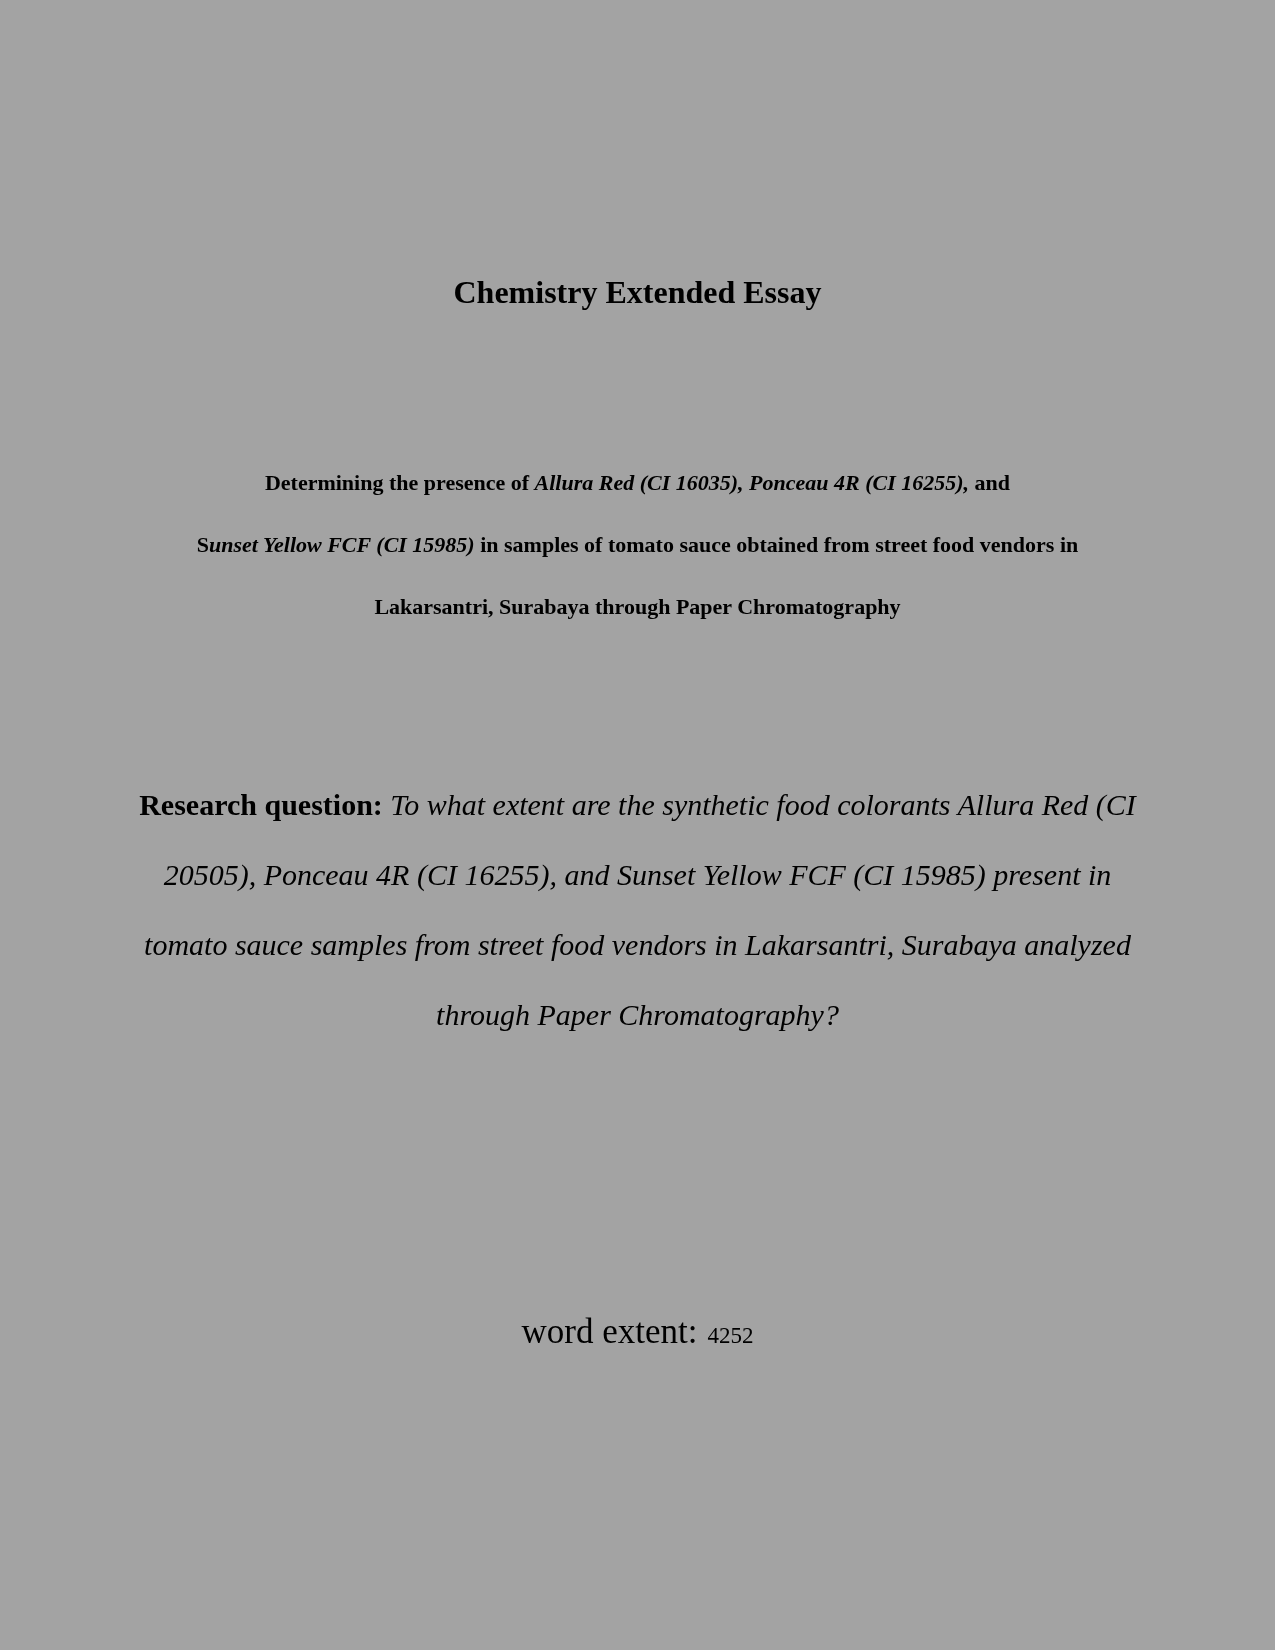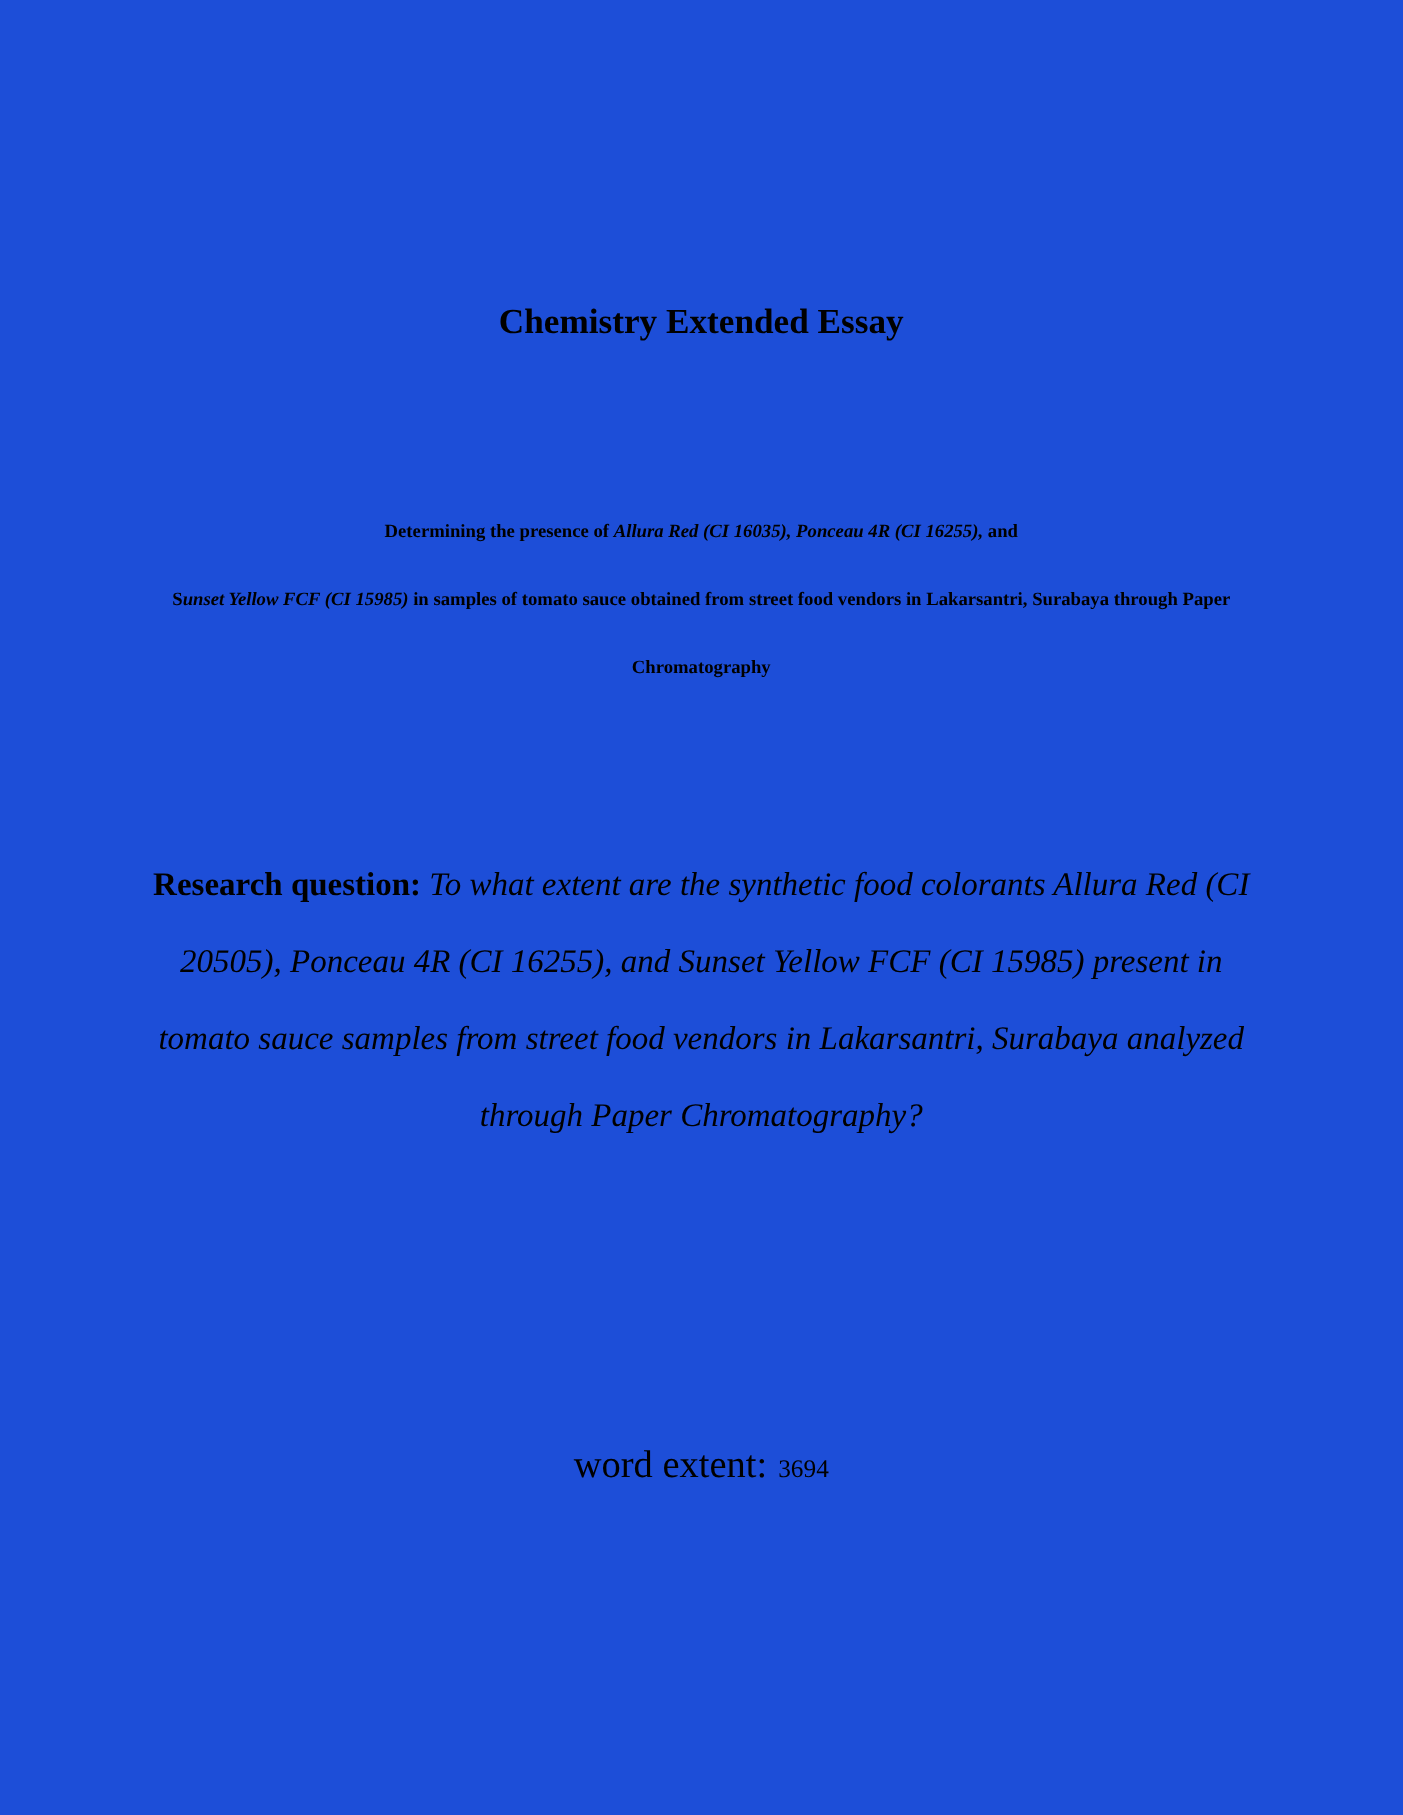--- a/index.html
+++ b/index.html
@@ -1,34 +1,34 @@
 <!DOCTYPE html>
 <html><head>
 <meta charset="utf-8">
 <style>
   html, body { margin:0; padding:0; background:#ffffff; }
   body { width:1275px; height:1650px; position:relative; overflow:hidden;
          font-family:"Liberation Serif", serif; color:#000; }
-  .page { position:absolute; left:0; top:0; width:1275px; height:1650px; background:#1d4ed8; }
+  .page { position:absolute; left:0; top:0; width:1275px; height:1650px; background:#a3a3a3; }
   .title { position:absolute; left:0; width:1275px; top:272px; text-align:center;
            font-size:32px; font-weight:bold; line-height:40px; }
   .subtitle { position:absolute; left:140px; width:995px; top:452px; text-align:center;
-              font-size:17px; font-weight:bold; line-height:62px; }
+              font-size:22px; font-weight:bold; line-height:62px; }
   .subtitle i { font-style:italic; }
   .rq { position:absolute; left:135px; width:1005px; top:770px; text-align:center;
         font-size:30px; line-height:70px; }
   .rq .lbl { font-weight:bold; font-style:normal; }
   .rq .q { font-style:italic; }
   .wc { position:absolute; left:0; width:1275px; top:1310px; text-align:center; font-size:35px; line-height:44px; }
   .wc .num { font-size:23px; margin-left:10px; }
 </style>
 </head>
 <body>
 
 <div class="page">
   <div class="title">Chemistry Extended Essay</div>
 
   <div class="subtitle"><span>Determining the presence of </span><i>Allura Red (CI 16035),</i><span> </span><i>Ponceau 4R (CI 16255),</i><span> and</span><br><span>S</span><i>unset Yellow FCF (CI 15985)</i><span> in samples of tomato sauce obtained from street food vendors in Lakarsantri, Surabaya through Paper Chromatography</span></div>
 
   <div class="rq"><span class="lbl">Research question:</span> <span class="q">To what extent are the synthetic food colorants Allura Red (CI 20505), Ponceau 4R (CI 16255), and Sunset Yellow FCF (CI 15985) present in tomato sauce samples from street food vendors in Lakarsantri, Surabaya analyzed through Paper Chromatography?</span></div>
 
-  <div class="wc"><span>word extent:</span><span class="num">3694</span></div>
+  <div class="wc"><span>word extent:</span><span class="num">4252</span></div>
 </div>
 
 </body></html>

